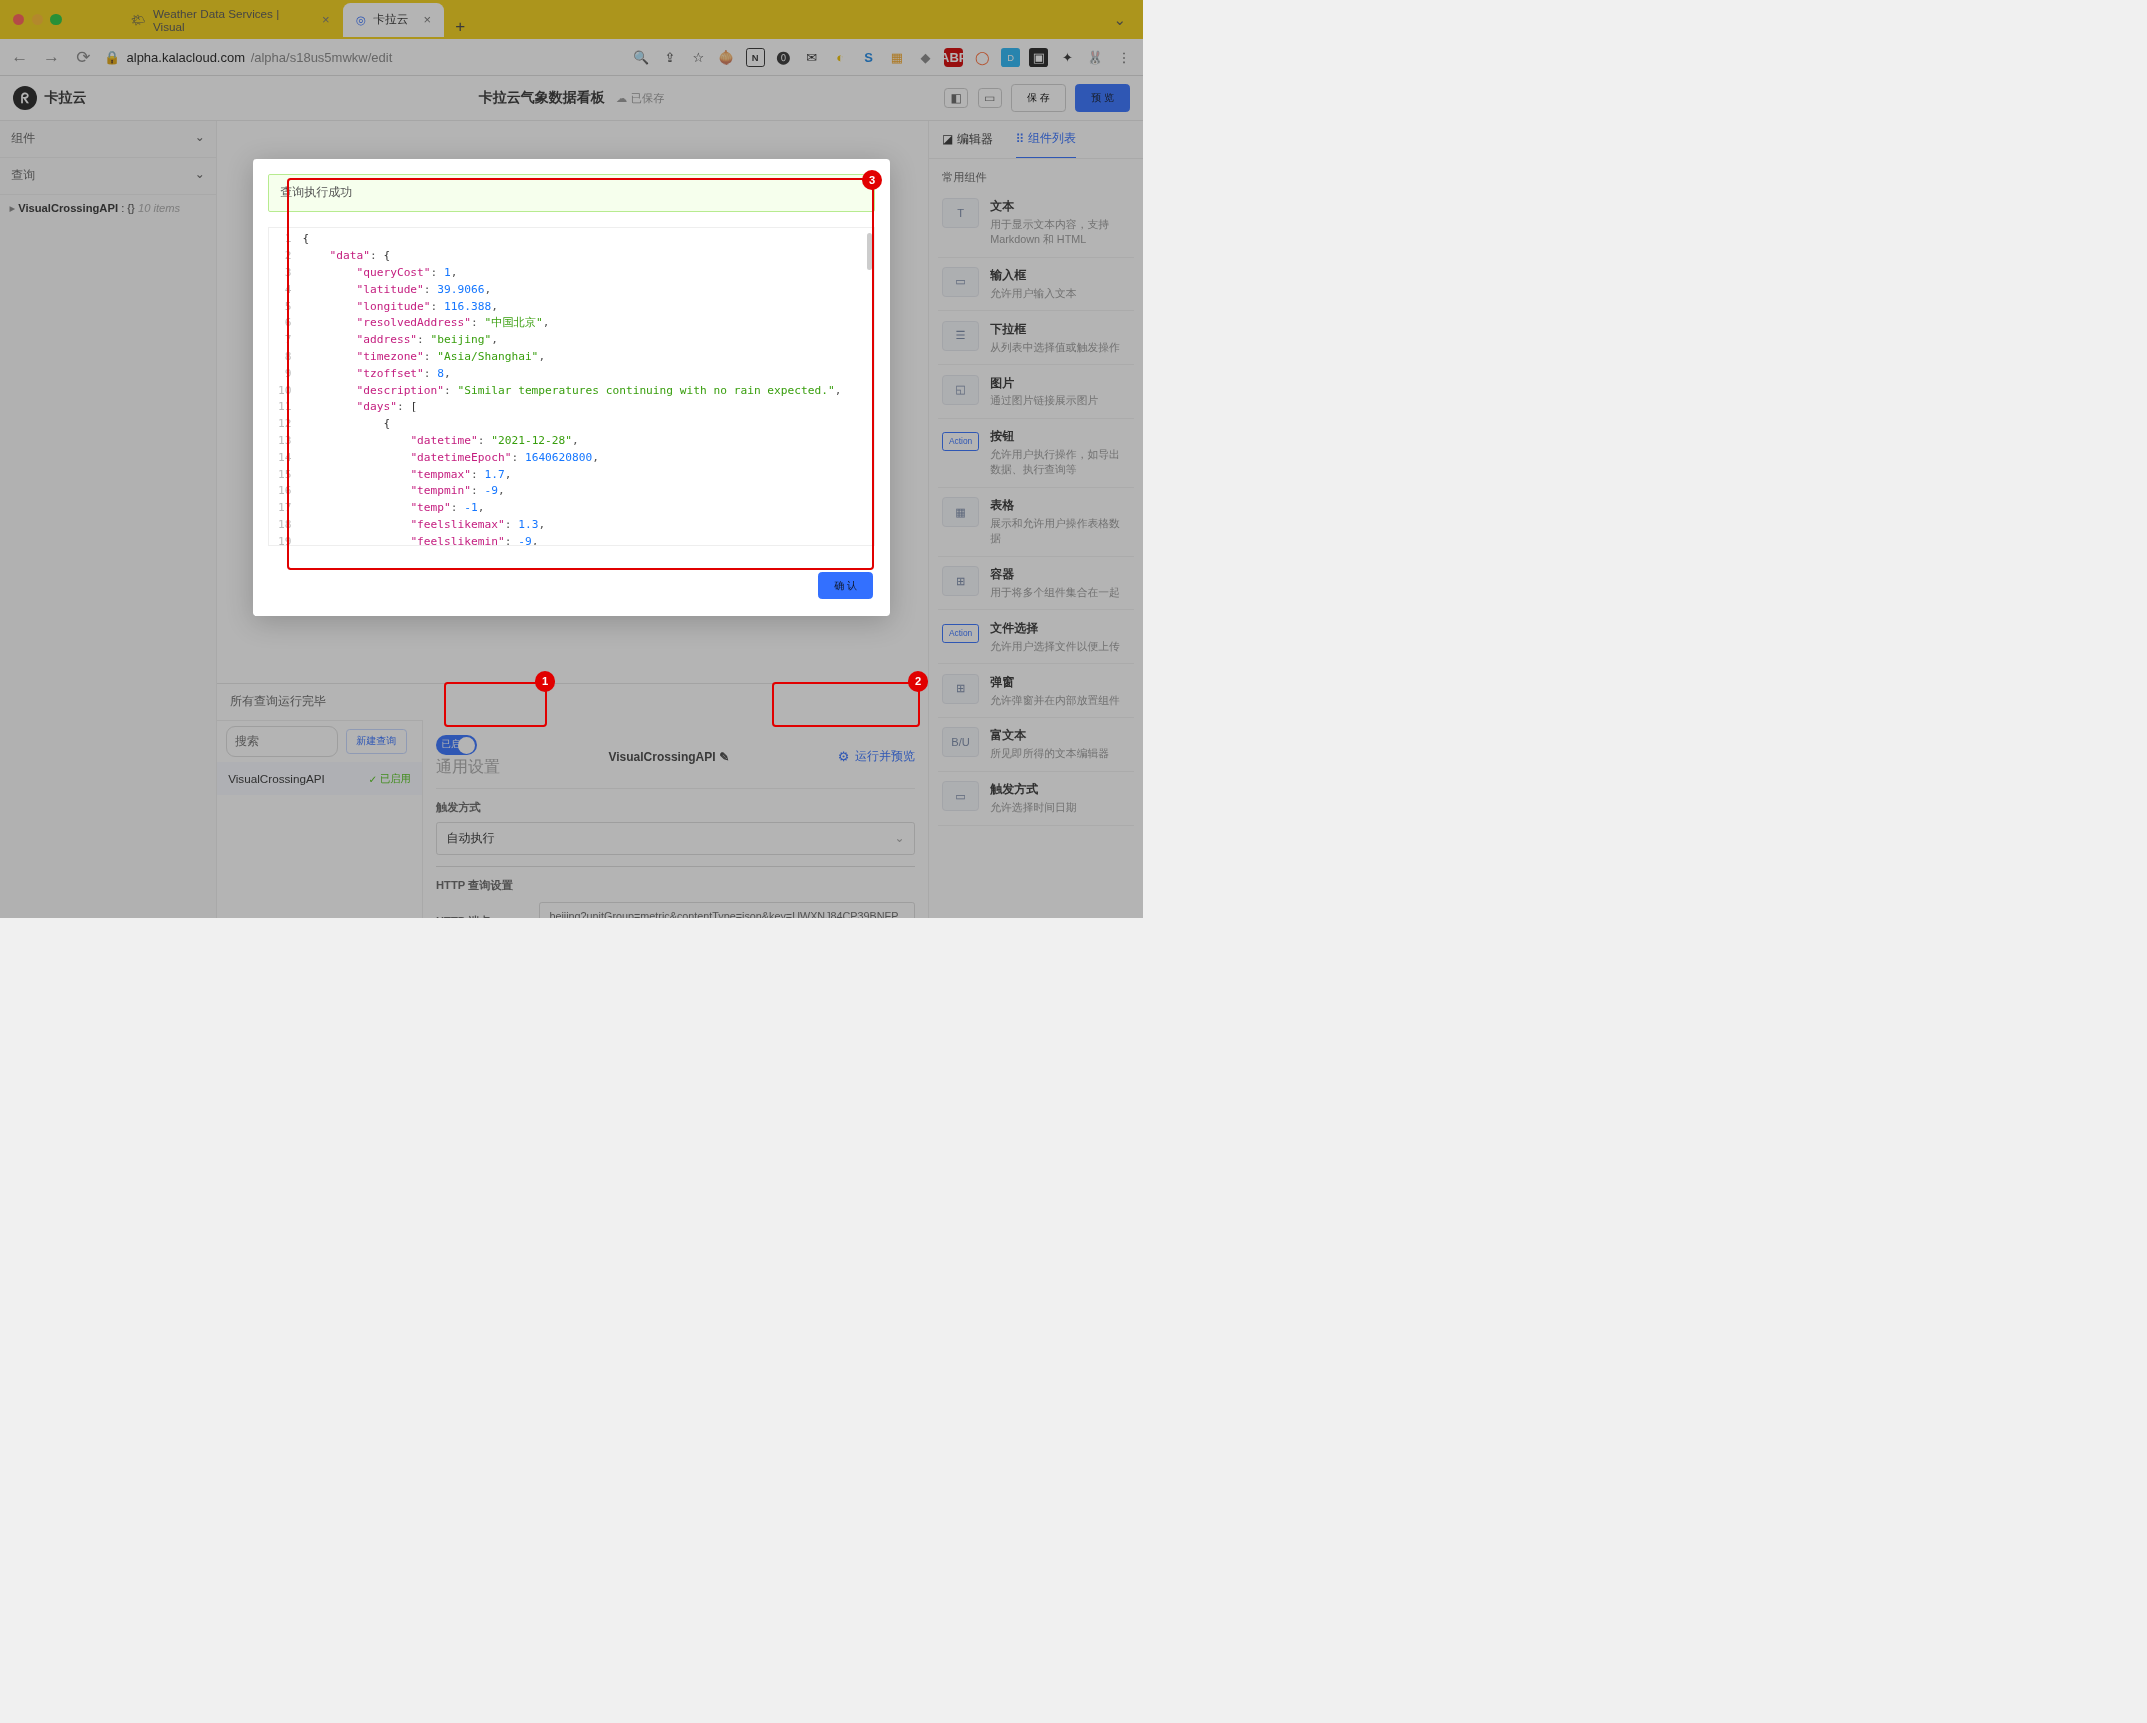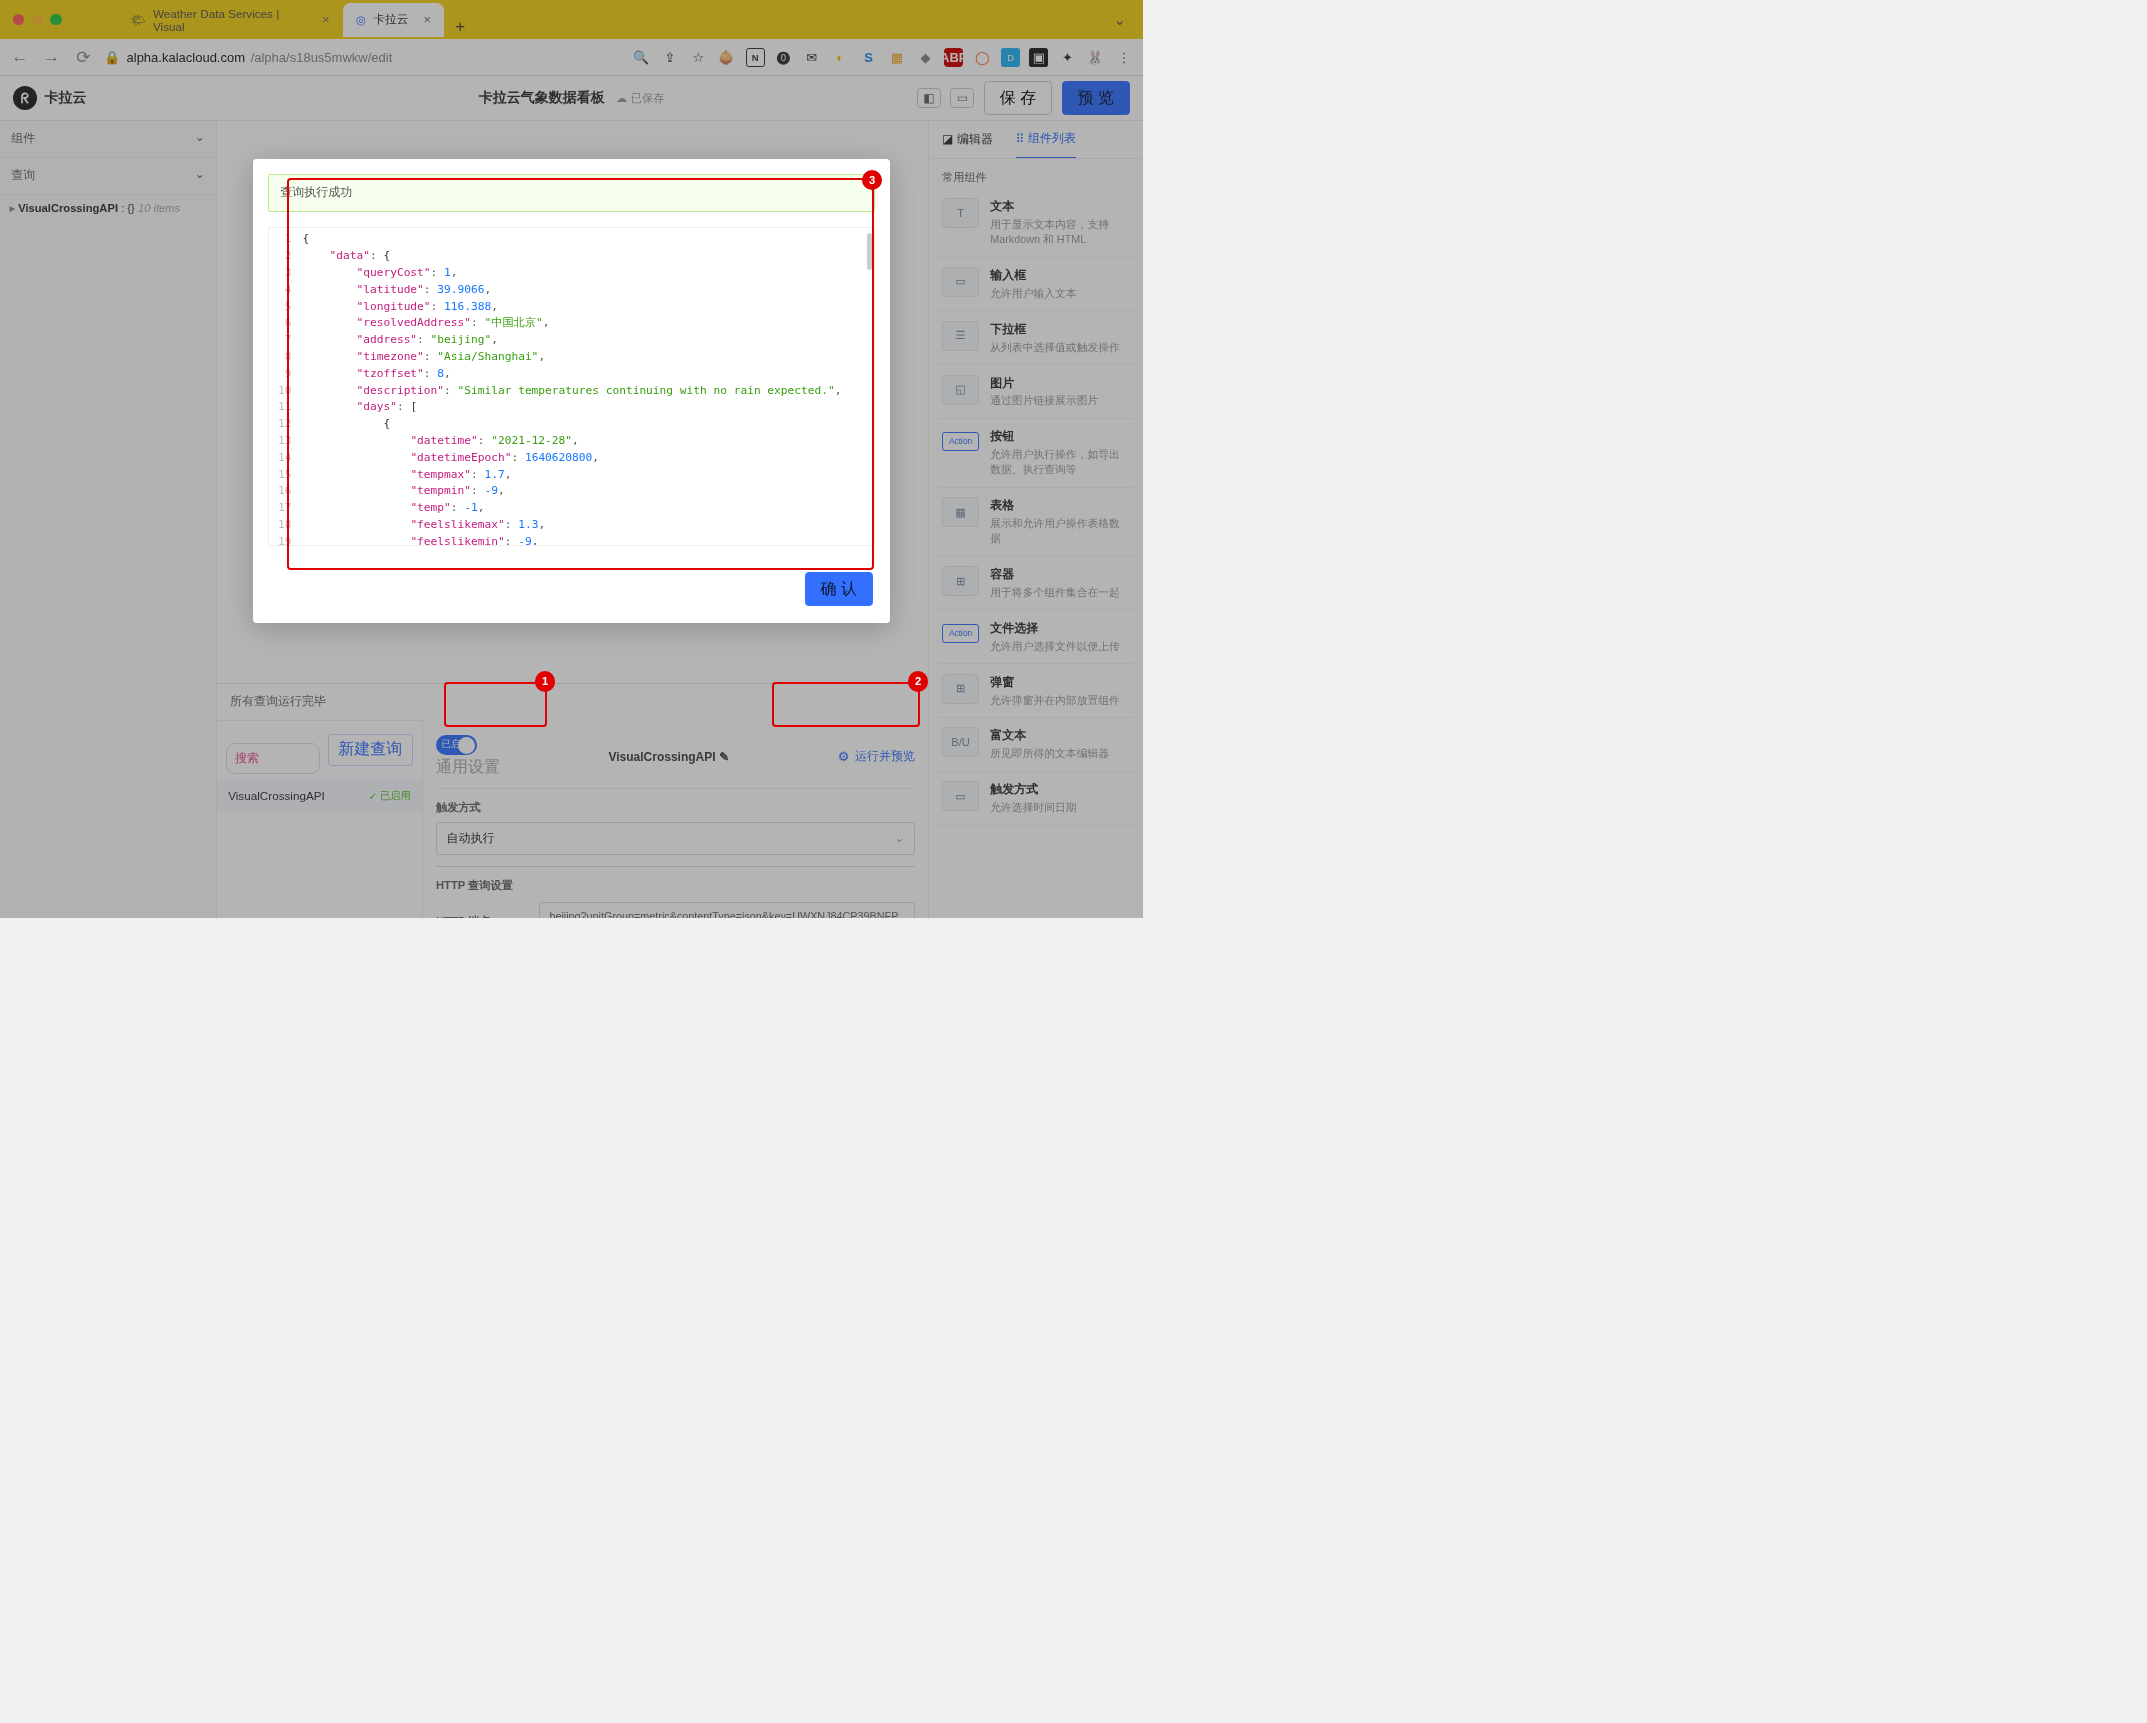--- a/index.html
+++ b/index.html
@@ -31,21 +31,21 @@
 
   
   .app-header{ background:#fff; height:45px; display:flex; align-items:center; padding:0 13px; border-bottom:0.9px solid #eaeaea;}
   .logo{ display:flex; align-items:center; gap:7.5px; font-weight:600; font-size:14px;}
   .logo-ico{ width:24px;height:24px;border-radius:50%;background:#222;color:#fff;display:flex;align-items:center;justify-content:center;font-weight:bold;}
   .page-title{ position:absolute; left:50%; transform:translateX(-50%); display:flex; align-items:center; gap:11.2px;}
   .page-title strong{font-size:14px; font-weight:700;}
   .saved{ color:#999; font-size:11.2px; display:flex; align-items:center; gap:3.7px;}
   .app-header .right{ margin-left:auto; display:flex; align-items:center; gap:9.4px;}
   .hdr-ico{ width:24px; height:20.6px; border:0.9px solid #ccc; border-radius:3.7px; display:flex; align-items:center; justify-content:center; color:#666;}
-  .btn{ border:0.9px solid #d0d0d0; border-radius:3.7px; padding:5.6px 15px; background:#fff; font-size:16px;}
+  .btn{ border:0.9px solid #d0d0d0; border-radius:3.7px; padding:5.6px 15px; background:#fff; font-size:10px;}
   .btn-primary{ background:#3370ff; color:#0f172a; border-color:#3370ff;}
 
   
   .workspace{ display:flex; height: calc(918px - 39px - 37px - 45px); }
   .left-panel{ width:217px; background:#fafafa; border-right:0.9px solid #eee;}
   .left-panel .sec{ padding:9.4px 11.2px; border-bottom:0.9px solid #eee; display:flex; justify-content:space-between; color:#666; font-size:12px;}
   .left-panel .tree{ padding:7.5px 9.4px; font-size:11.2px; color:#444;}
   .tree .chev{color:#888;}
   .tree .name{color:#333; font-weight:600;}
   .tree .meta{color:#aaa; font-style:italic;}
@@ -60,21 +60,21 @@
   .comp{ display:flex; gap:11.2px; padding:9.4px 3.7px; border-bottom:0.9px solid #f2f2f2; align-items:flex-start;}
   .comp .ico{ width:37px; height:30px; background:#f5f7fa; border:0.9px solid #e5e8ee; border-radius:3.7px; display:flex; align-items:center; justify-content:center; color:#7a8aa8; font-size:11.2px; flex-shrink:0;}
   .comp .ico.action{ color:#3370ff; border:0.9px solid #3370ff; background:#fff; font-size:8.4px; border-radius:2.8px; padding:0 2.8px; height:19px; margin-top:3.7px;}
   .comp .txt .name{font-size:12px; font-weight:600; color:#333;}
   .comp .txt .desc{font-size:10.8px; color:#999; line-height:1.4; margin-top:1.9px;}
 
   
   .query-top{ position:absolute; left:0; right:0; top:562px; background:#fff; border-top:0.9px solid #e5e5e5;}
   .query-top .status{ padding:9.4px 13px; color:#666; font-size:12px;}
   .query-top .row1{ display:flex; gap:7.5px; padding:5.6px 9.4px; border-top:0.9px solid #eee; align-items:center;}
-  .query-top .search-in{ flex:1; border:0.9px solid #ddd; padding:5.6px 7.5px; border-radius:9px; color:#ec4899; max-width:112px;margin-top:17px;}
+  .query-top .search-in{ flex:1; border:0.9px solid #ddd; padding:5.6px 7.5px; border-radius:9px; color:#737373; max-width:112px;}
   .query-top .body{ display:flex;}
   .query-top .qlist{ width:206px; border-right:0.9px solid #eee;}
   .query-top .qitem{ display:flex; justify-content:space-between; padding:9.4px 11.2px; background:#f7f9ff; font-size:11.7px;}
   .tag-enabled{ color:#52c41a; font-size:10.3px; display:flex; align-items:center; gap:2.8px;}
   .qmain{ flex:1; padding:9.4px 13px;}
   .qmain-header{ display:flex; align-items:center; justify-content:space-between; gap:13px; padding:5.6px 0 9.4px; border-bottom:0.9px solid #eee;}
   .toggle{ width:41px; height:20.6px; border-radius:10.3px; background:#3370ff; position:relative;}
   .toggle .label{position:absolute;left:5.6px;top:2.8px;color:#fff;font-size:9.4px;}
   .toggle .knob{ position:absolute; right:1.9px; top:1.9px; width:17px; height:17px; border-radius:50%; background:#fff;}
   .qname{ font-weight:600; font-size:12px; color:#444; display:flex; align-items:center; gap:3.7px;}

